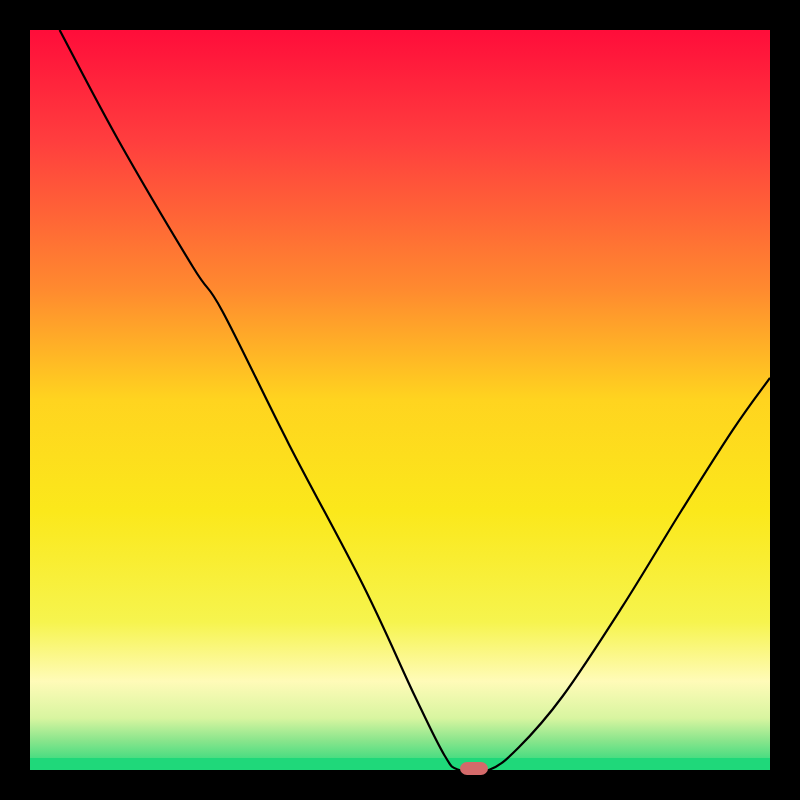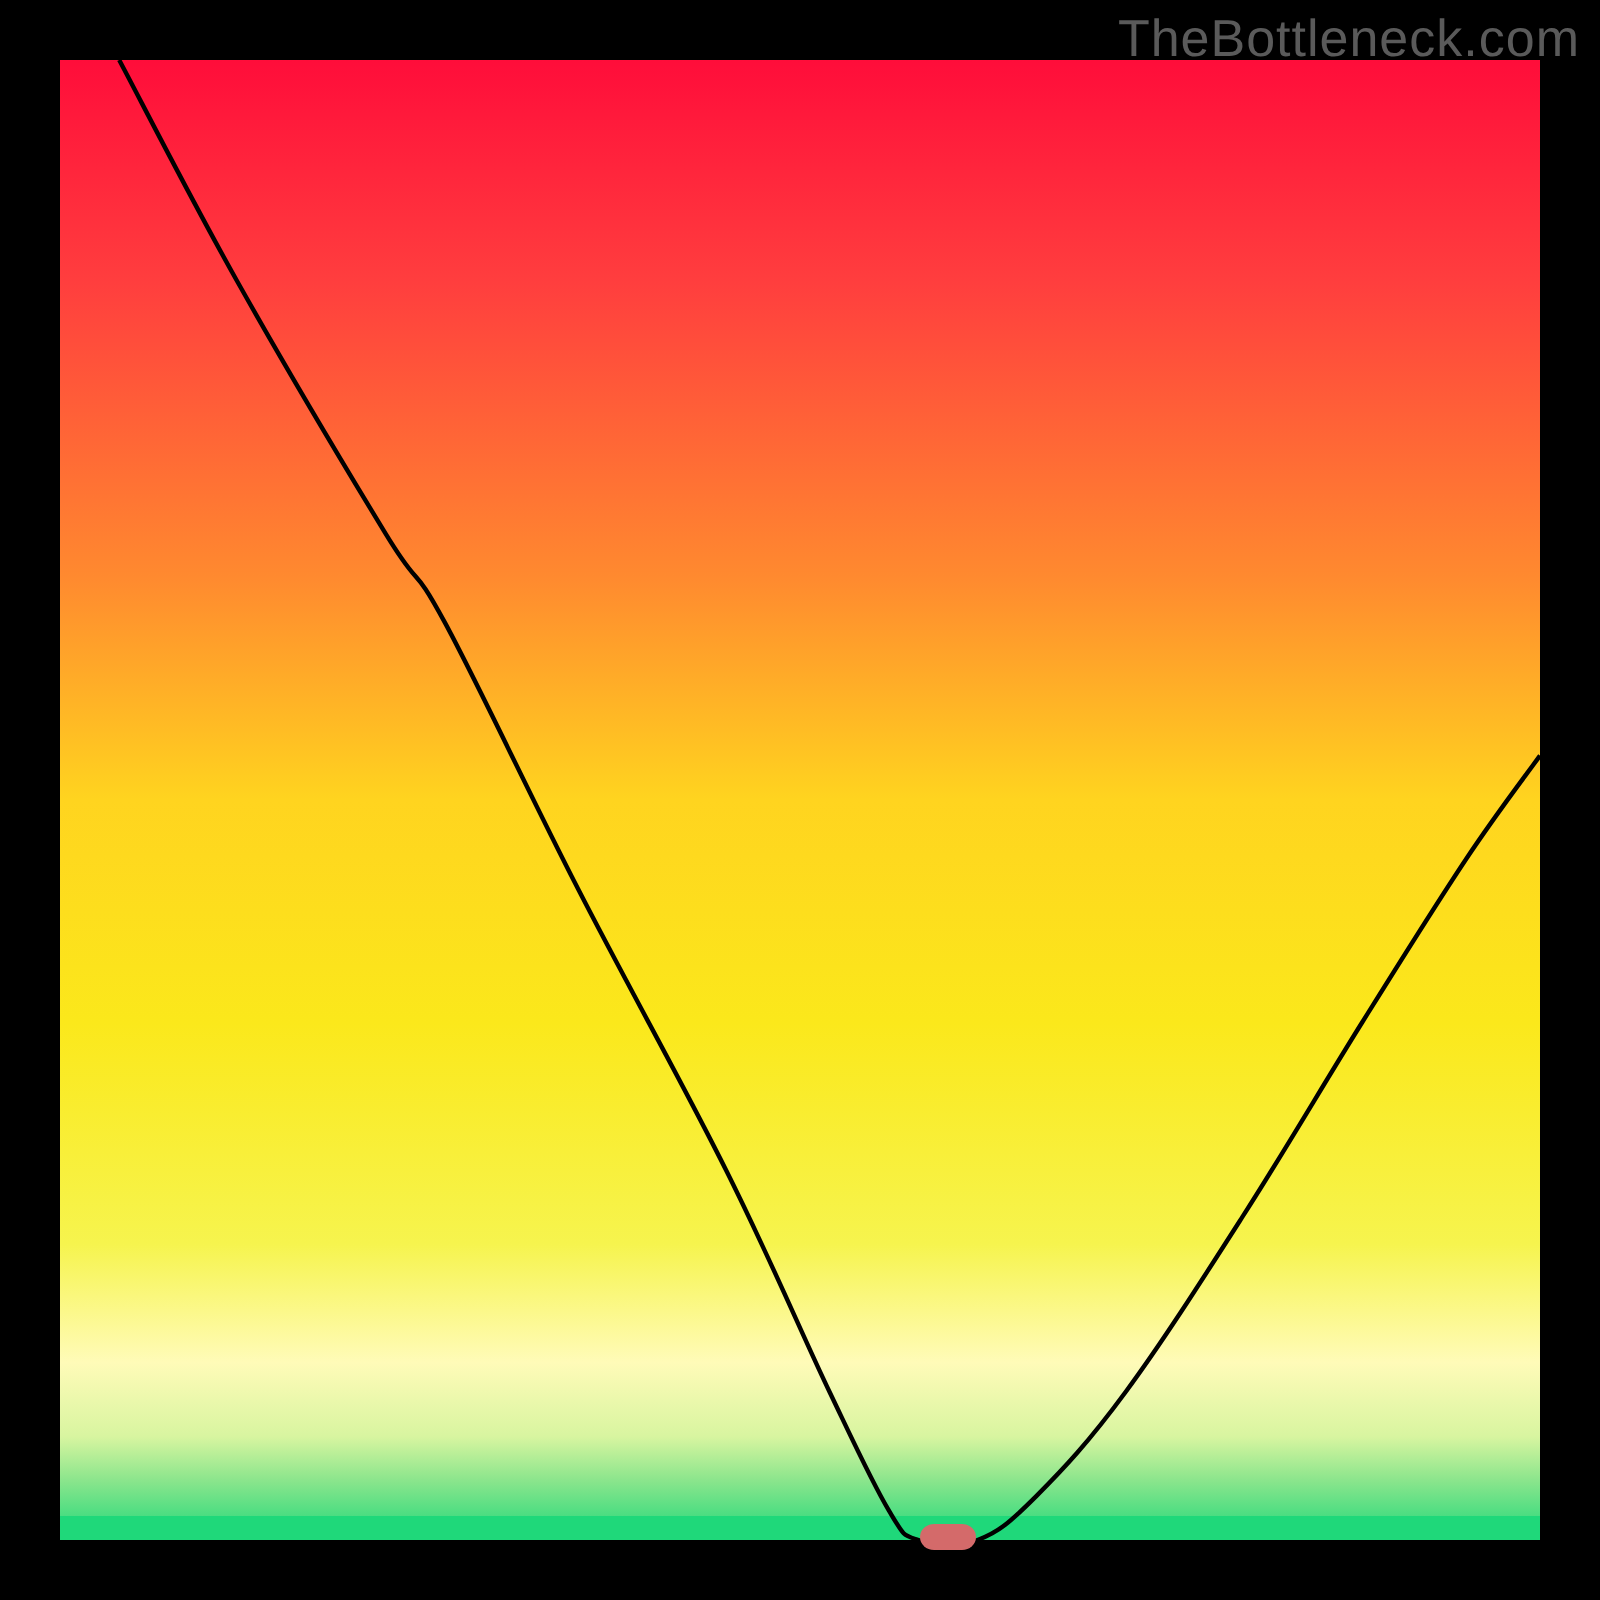--- a/index.html
+++ b/index.html
@@ -51,14 +51,13 @@
     <rect x="0" y="0" width="800" height="800" fill="#000"></rect>
 
     <rect id="plot-bg" x="30" y="30" width="740" height="740" fill="url(#bg-grad)"></rect>
 
     <rect x="30" y="758" width="740" height="12" fill="#1fd87a"></rect>
 
     <path id="curve-path" fill="none" stroke="#000" stroke-width="2.2" d="M 59.6 30 C 70.256 49.980000000000004, 94.824 98.376, 118.8 141 C 142.776 183.624, 174.15200000000002 236.16399999999996, 192.8 266.79999999999995 C 211.448 297.4359999999999, 205.084 279.23199999999997, 222.4 311.2 C 239.716 343.168, 263.692 395.11600000000004, 289 444.40000000000003 C 314.308 493.684, 340.356 539.712, 363 585 C 385.644 630.288, 400.148 665.364, 414.8 696 C 429.452 726.636, 436.408 741.8799999999999, 444.40000000000003 755.1999999999999 C 452.39200000000005 768.52, 451.20799999999997 767.336, 459.2 770 C 467.192 772.664, 478.144 773.996, 488.8 770 C 499.456 766.004, 505.0800000000001 761.12, 518.4000000000001 747.8 C 531.72 734.4799999999999, 544.1519999999999 721.308, 562.8 696 C 581.448 670.692, 600.688 640.5, 622 607.2 C 643.312 573.9000000000001, 661.22 542.968, 681.2 511 C 701.1800000000001 479.032, 717.016 453.576, 733 429.6 C 748.984 405.624, 763.34 387.12399999999997, 770 377.79999999999995"></path>
 
     <rect id="marker" rx="7" ry="7" width="28" height="13" fill="#d46a6a" x="460" y="762"></rect>
   </svg>
-  <div class="watermark">TheBottleneck.com</div>
 </div>
 
 </body></html>

